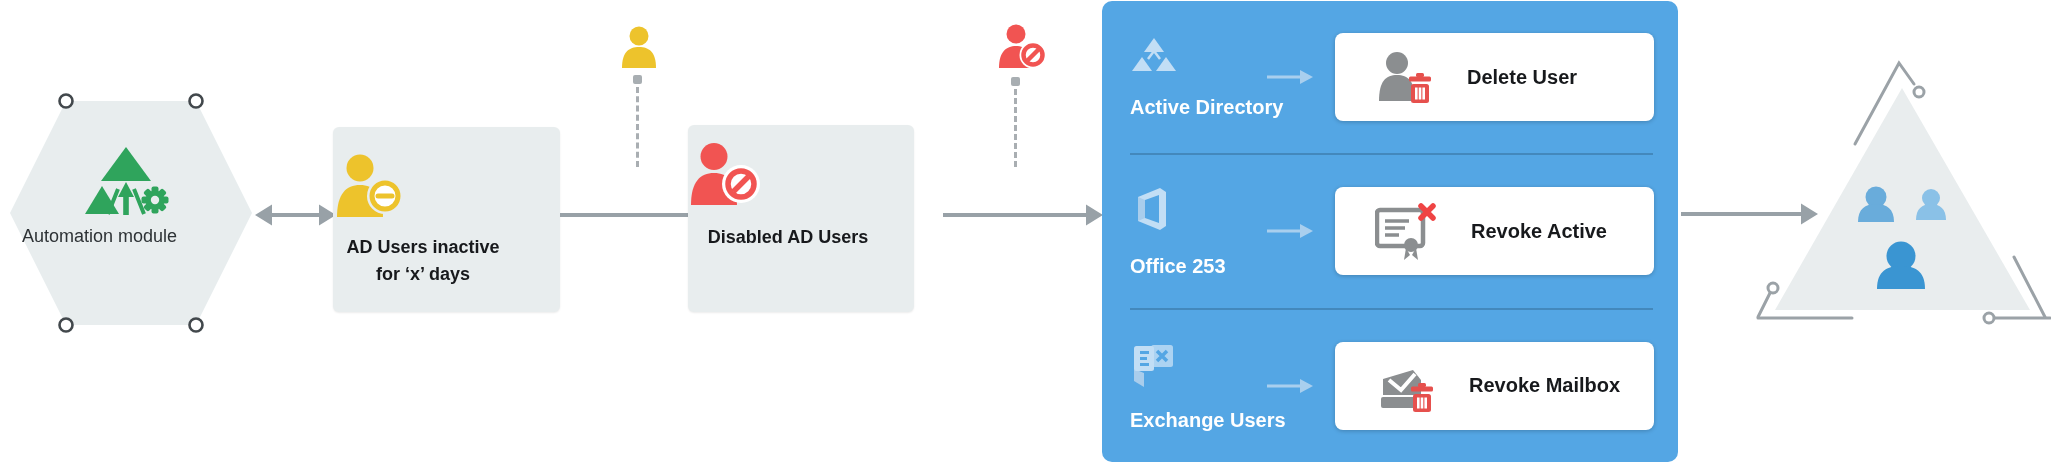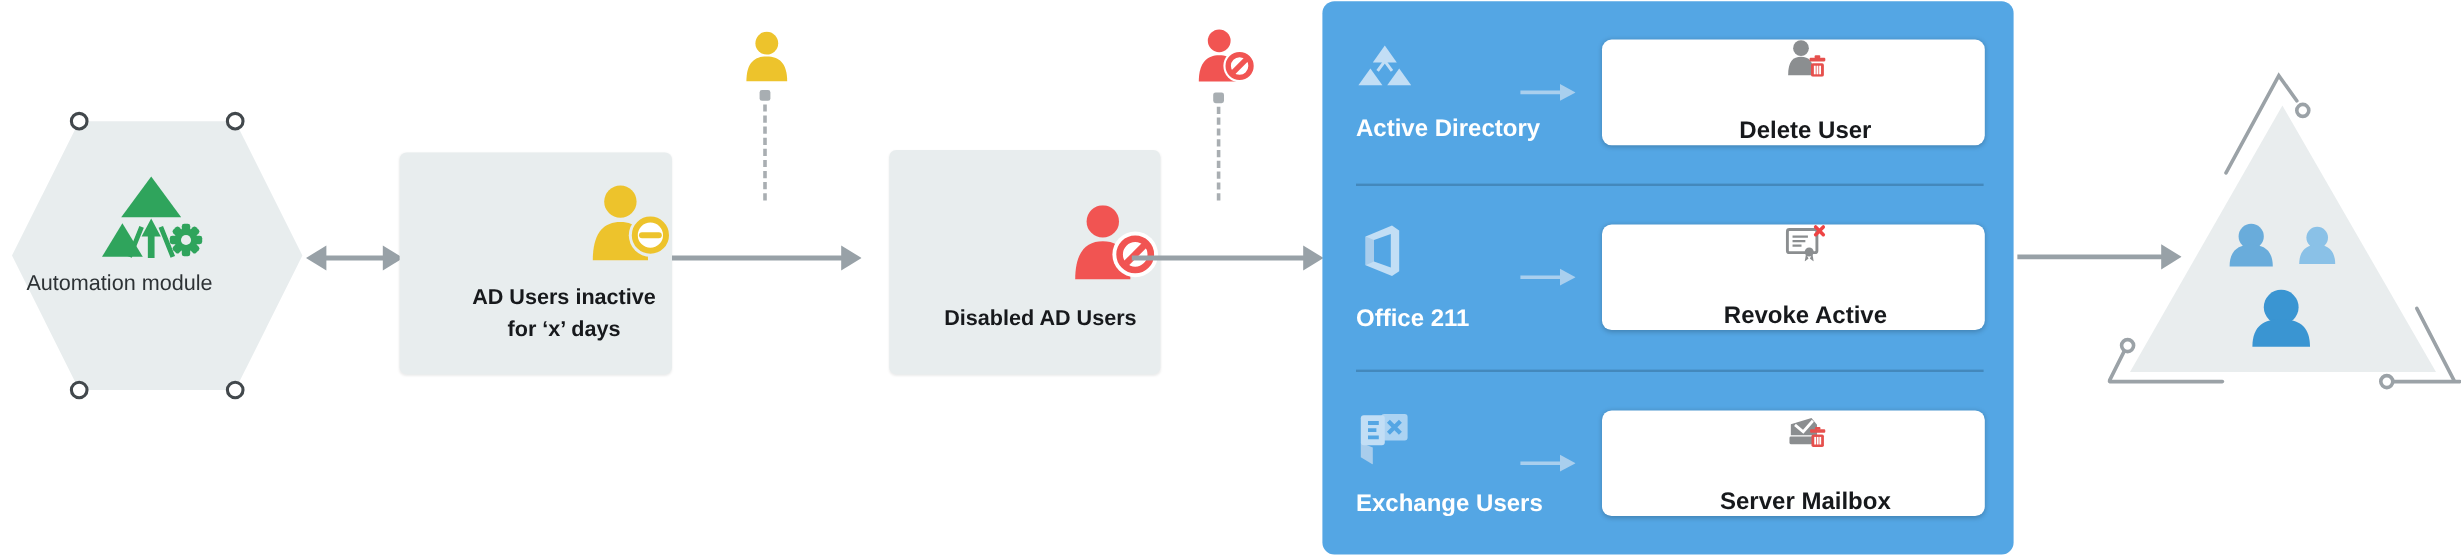--- a/index.html
+++ b/index.html
@@ -9,46 +9,46 @@
   }
   .abs{position:absolute;}
   
   .hex-label{
     left:22px;top:223px;width:216px;text-align:left;
     font-size:18px;font-weight:400;color:#2d3235;line-height:26px;
   }
   
   .gbox{
     background:#e8edee;border-radius:6px;display:flex;flex-direction:column;
-    align-items:flex-end;box-shadow:0 1px 2px rgba(0,0,0,0.08);
+    align-items:flex-start;box-shadow:0 1px 2px rgba(0,0,0,0.08);
   }
   .gbox .blabel{
     font-size:18px;font-weight:700;color:#17191c;text-align:center;line-height:27px;
   }
   #box-inactive{left:333px;top:127px;width:227px;height:185px;padding-top:27px;box-sizing:border-box;}
   #box-inactive .blabel{margin-top:17px;width:180px;}
-  #box-disabled{left:741px;top:125px;width:226px;height:187px;padding-top:46px;box-sizing:border-box;}
+  #box-disabled{left:688px;top:125px;width:226px;height:187px;padding-top:18px;box-sizing:border-box;}
   #box-disabled .blabel{margin-top:19px;width:200px;}
   
   .float-square{width:9px;height:9px;border-radius:2px;background:#a8aeb2;}
   .dashline{width:0;border-left:3px dashed #a9aeb2;}
   
   .panel{
     left:1102px;top:1px;width:576px;height:461px;background:#54a6e4;border-radius:10px;
     display:flex;flex-direction:column;
   }
   .prow{flex:1;position:relative;display:flex;align-items:center;padding-left:28px;}
   .divider{height:2px;background:rgba(30,65,95,0.30);margin:0 25px 0 28px;flex:none;}
   .svc{display:flex;flex-direction:column;gap:22px;position:relative;z-index:1;}
   .svc-label{font-size:20px;font-weight:700;color:#ffffff;white-space:nowrap;}
   .small-arrow{position:absolute;left:163px;top:50%;transform:translateY(-50%);}
   .card{
     position:absolute;left:233px;right:24px;top:50%;transform:translateY(-50%);height:88px;
     background:#ffffff;border-radius:8px;box-shadow:0 1px 4px rgba(0,0,0,0.22);
-    display:flex;align-items:center;padding-left:20px;gap:34px;box-sizing:border-box;flex-direction:column;
+    display:flex;align-items:center;padding-left:40px;gap:34px;box-sizing:border-box;
   }
   .card-label{font-size:20px;font-weight:700;color:#17191c;white-space:nowrap;}
 </style>
 </head>
 <body>
 
 <div id="canvas">
 
   <svg class="abs" style="left:0;top:85px" width="262" height="256" viewBox="0 0 262 256">
     <polygon points="10,128 66,16 196,16 252,128 196,240 66,240" fill="#e8edee"></polygon>
@@ -170,21 +170,21 @@
 
     <div class="divider"></div>
 
     <div class="prow">
       <div class="svc">
         <svg width="40" height="48" viewBox="0 0 40 48">
           <polygon points="8,12 30,3 36,7 36,41 30,45 8,36" fill="#c2def5"></polygon>
           <polygon points="8,12 15,15 15,33 8,36" fill="#a9cdec"></polygon>
           <polygon points="15,15 29,10 29,38 15,33" fill="#54a6e4"></polygon>
         </svg>
-        <div class="svc-label">Office 211</div>
+        <div class="svc-label">Office 253</div>
       </div>
       <svg class="small-arrow" width="48" height="20" viewBox="0 0 48 20">
         <line x1="2" y1="10" x2="37" y2="10" stroke="#a9cfee" stroke-width="3"></line>
         <polygon points="48,10 35,3 35,17" fill="#a9cfee"></polygon>
       </svg>
       <div class="card">
         <svg width="62" height="58" viewBox="0 0 62 58">
           <rect x="2" y="8" width="46" height="36" rx="3" fill="#ffffff" stroke="#8b8e90" stroke-width="4.5"></rect>
           <path d="M10,19 H34 M10,26 H30 M10,33 H24" stroke="#8b8e90" stroke-width="3.5"></path>
           <polygon points="31,46 29,58 35,53" fill="#8b8e90"></polygon>
@@ -222,21 +222,21 @@
             <rect x="7" y="0" width="8" height="4" rx="1.5"></rect>
             <rect x="0" y="3.5" width="22" height="5" rx="1.5"></rect>
             <rect x="2" y="11" width="18" height="18" rx="2.5"></rect>
             <g fill="#ffffff">
               <rect x="6" y="14.5" width="2.6" height="11"></rect>
               <rect x="9.7" y="14.5" width="2.6" height="11"></rect>
               <rect x="13.4" y="14.5" width="2.6" height="11"></rect>
             </g>
           </g>
         </svg>
-        <div class="card-label">Server Mailbox</div>
+        <div class="card-label">Revoke Mailbox</div>
       </div>
     </div>
   </div>
 
   <svg class="abs" style="left:1681px;top:201px" width="137" height="26" viewBox="0 0 137 26">
     <line x1="0" y1="13" x2="123" y2="13" stroke="#98a1a7" stroke-width="4"></line>
     <polygon points="137,13 120,2.5 120,23.5" fill="#98a1a7"></polygon>
   </svg>
 
   <svg class="abs" style="left:1750px;top:40px" width="301" height="295" viewBox="0 0 301 295">

